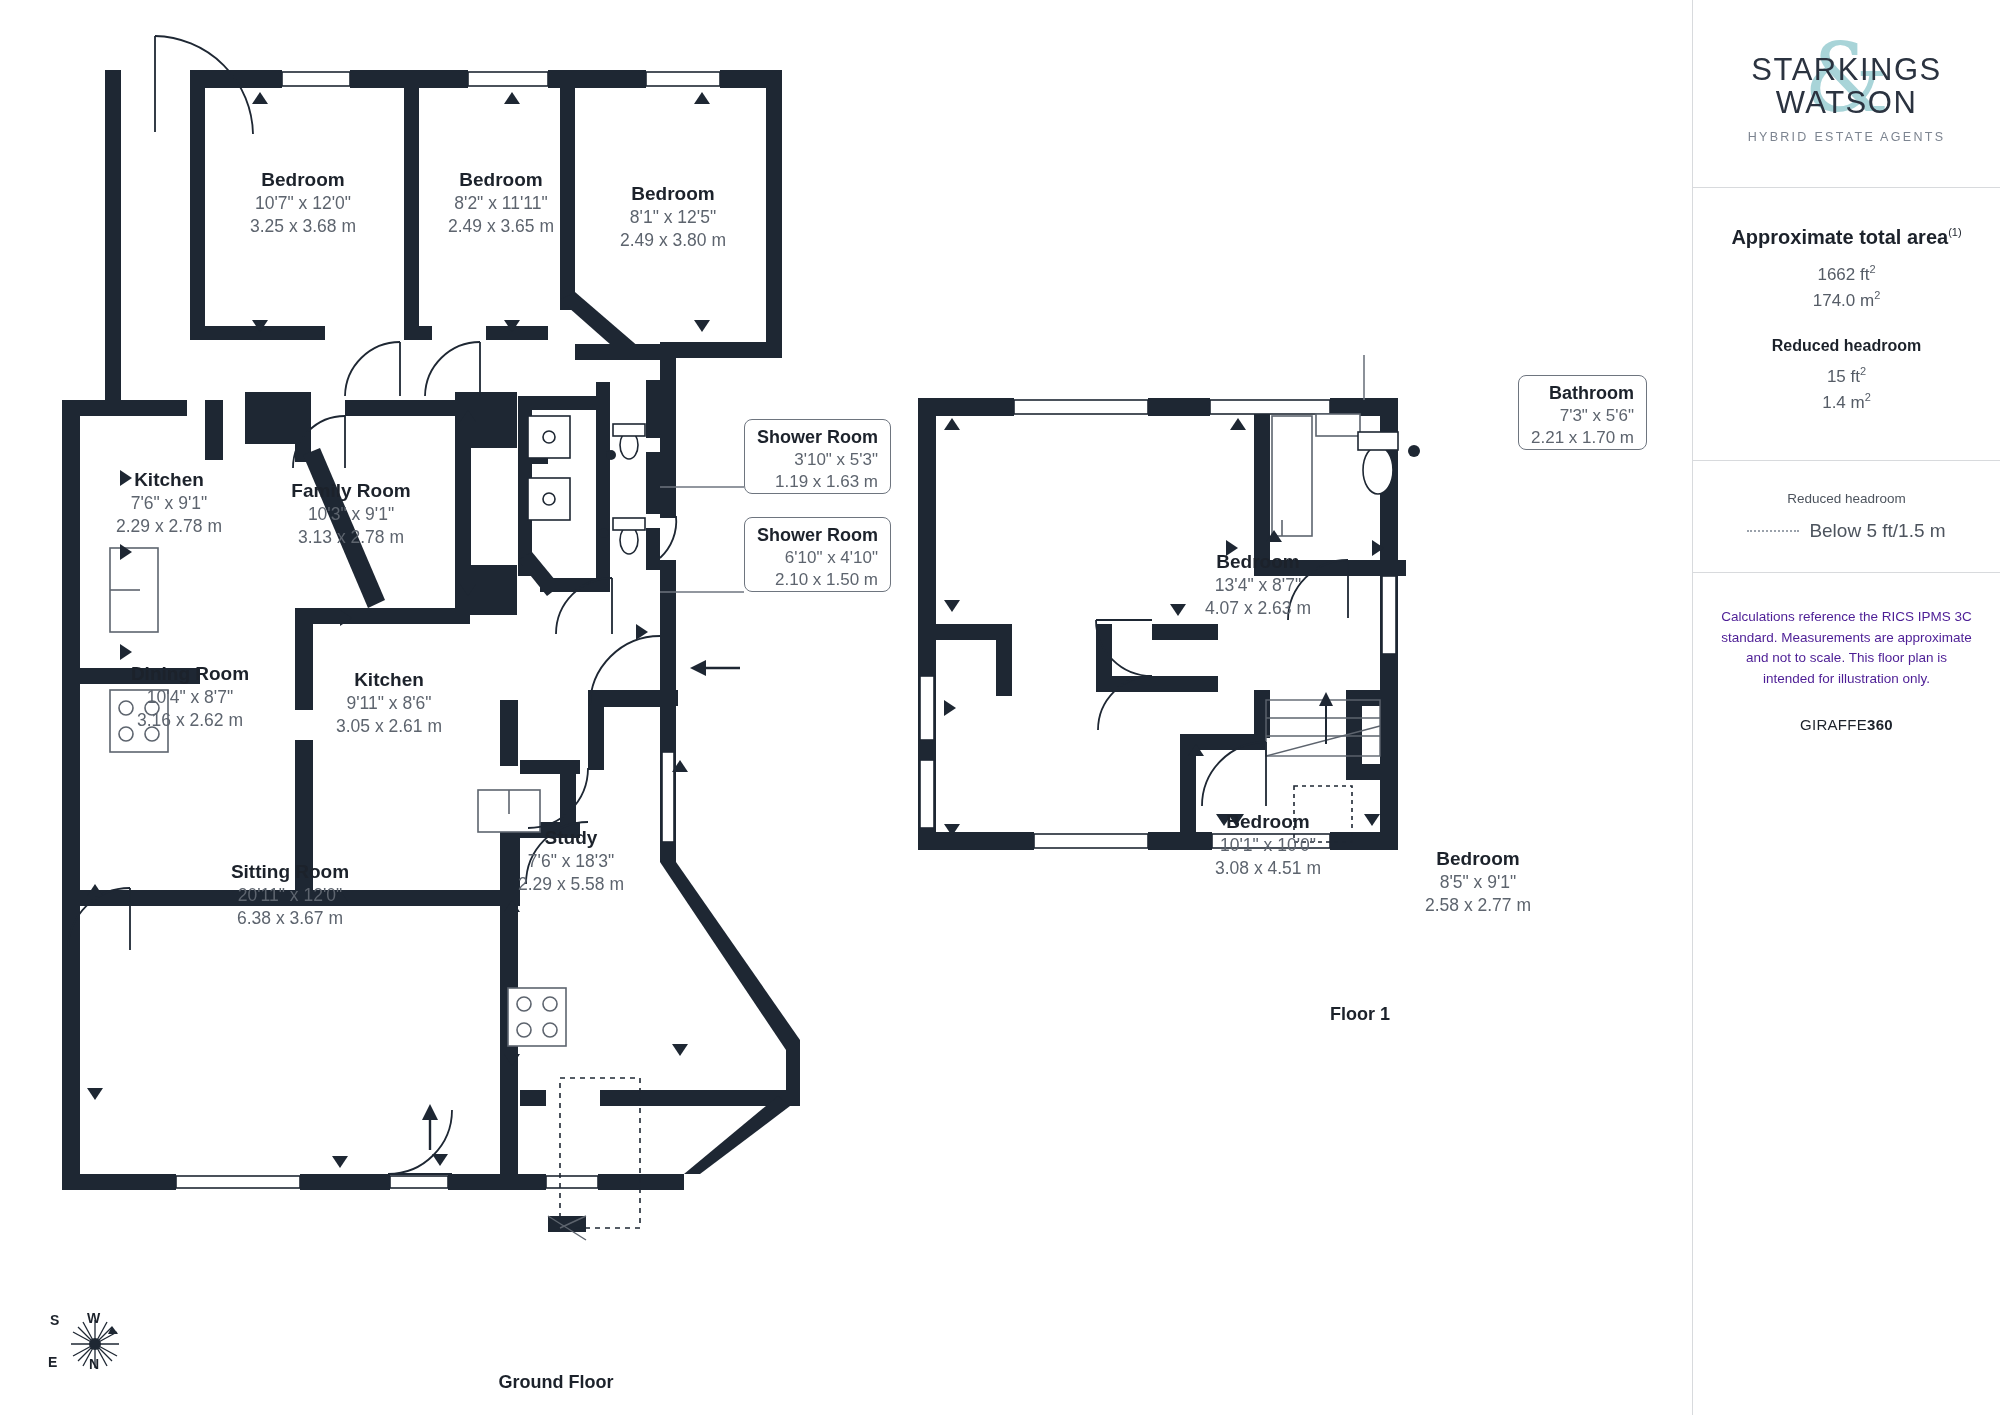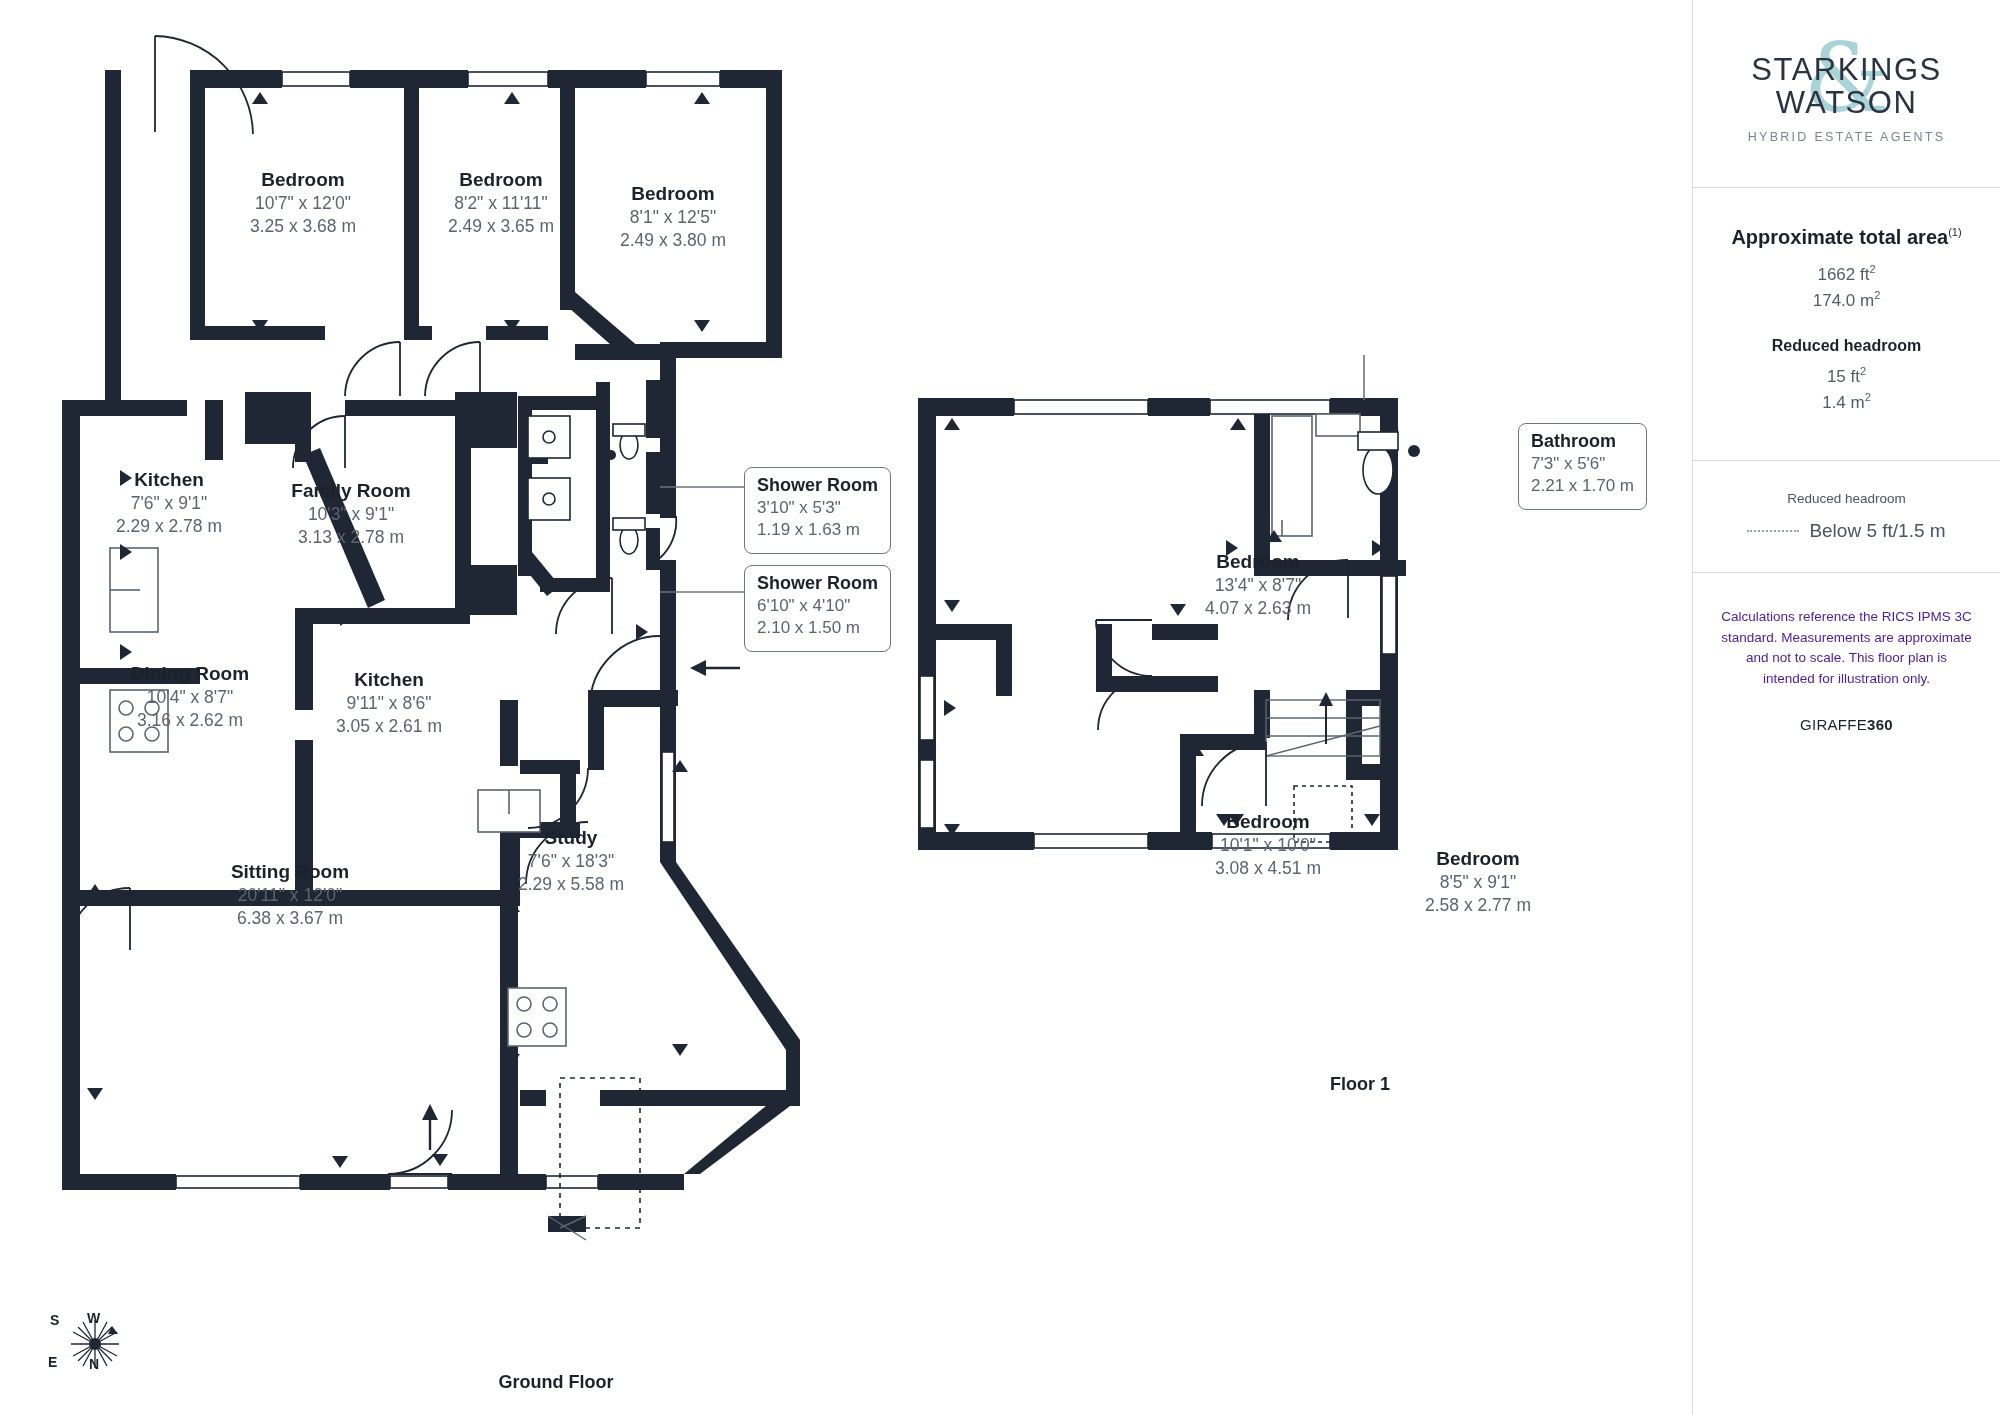--- a/index.html
+++ b/index.html
@@ -95,24 +95,23 @@
   .rdim {
     font-size: 17.5px; color: #5d646e; line-height: 1.3;
   }
 
   
   .callout {
     position: absolute;
     border: 1.6px solid #6e757f;
     border-radius: 8px;
     background: #fff;
-    padding: 6px 12px 12px;
-    text-align: left;
+    padding: 6px 12px 0;
+    text-align: right;
     white-space: nowrap;
-    margin-top: 48px;
   }
   .callout .rname { font-size: 18px; }
   .callout .rdim { font-size: 17px; }
 
   .floorcap {
     position: absolute;
     font-size: 18px; font-weight: bold; color: #1c222b;
     transform: translateX(-50%);
   }
 
@@ -505,21 +504,21 @@
       <div class="rdim">2.58 x 2.77 m</div>
     </div>
 
     <div class="callout" style="left:1518px; top:375px;">
       <div class="rname">Bathroom</div>
       <div class="rdim">7'3" x 5'6"</div>
       <div class="rdim">2.21 x 1.70 m</div>
     </div>
 
     <div class="floorcap" style="left:556px; top:1372px;">Ground Floor</div>
-    <div class="floorcap" style="left:1360px; top:1074px;">Floor 1</div>
+    <div class="floorcap" style="left:1360px; top:1004px;">Floor 1</div>
 
     <div id="compass">
       <div class="cdir" style="left:8px; top:18px;">S</div>
       <div class="cdir" style="left:45px; top:16px;">W</div>
       <div class="cdir" style="left:6px;  top:60px;">E</div>
       <div class="cdir" style="left:47px; top:62px;">N</div>
     </div>
 
   </div>
 

